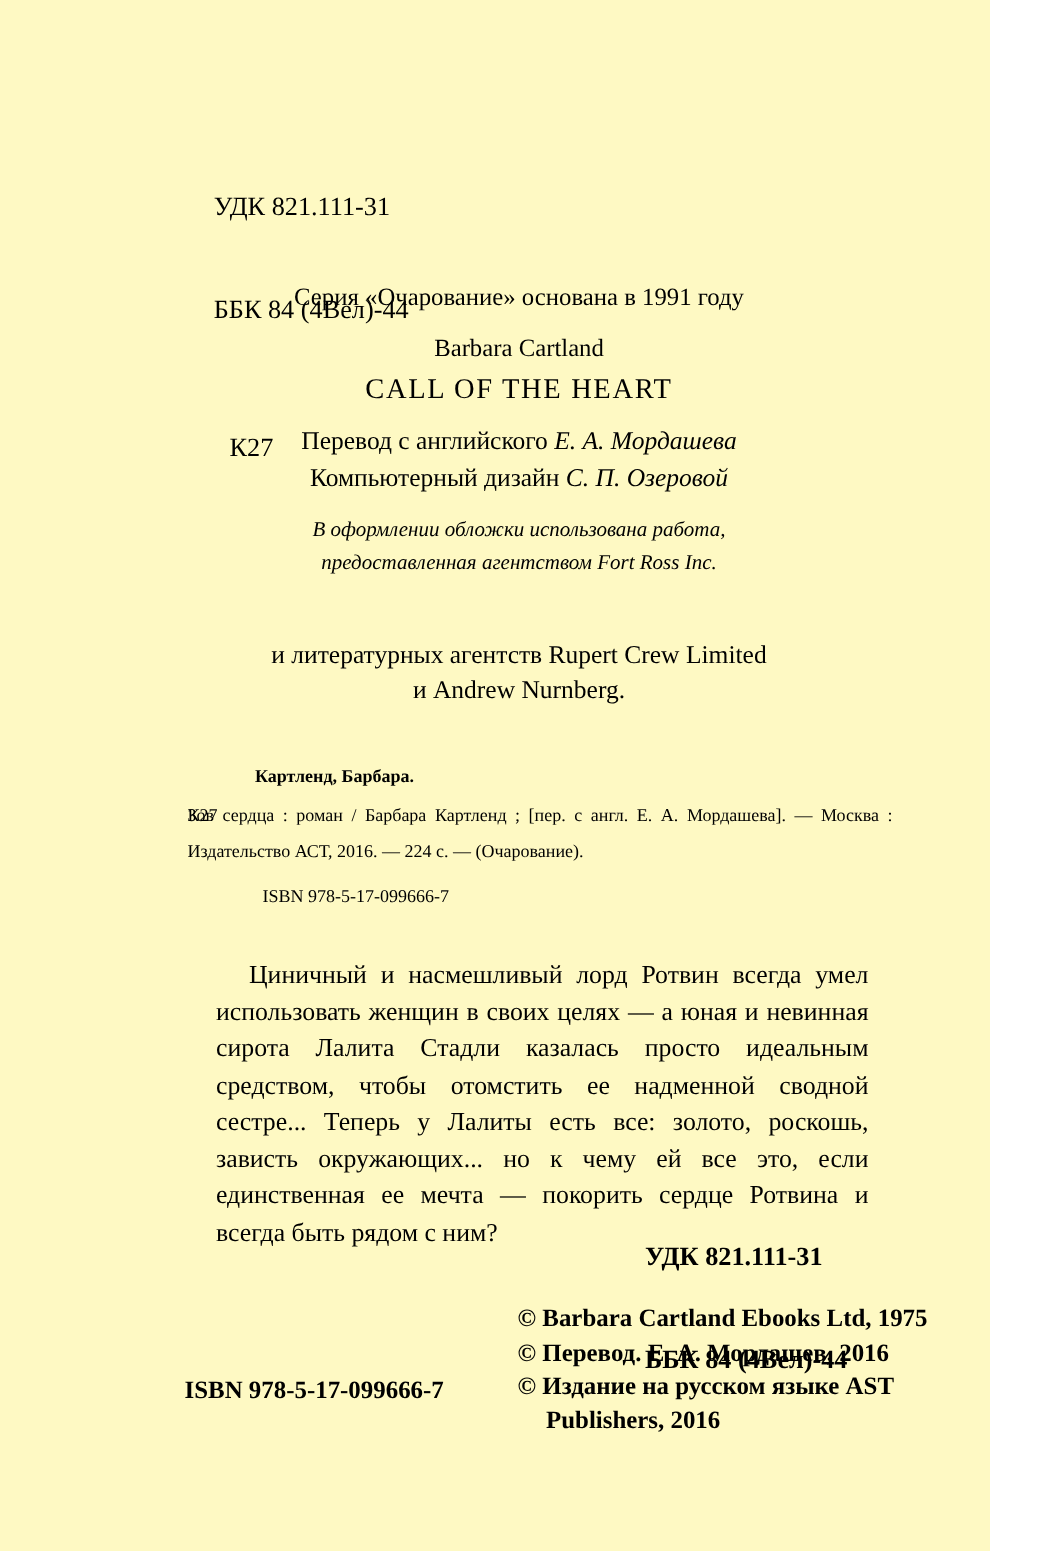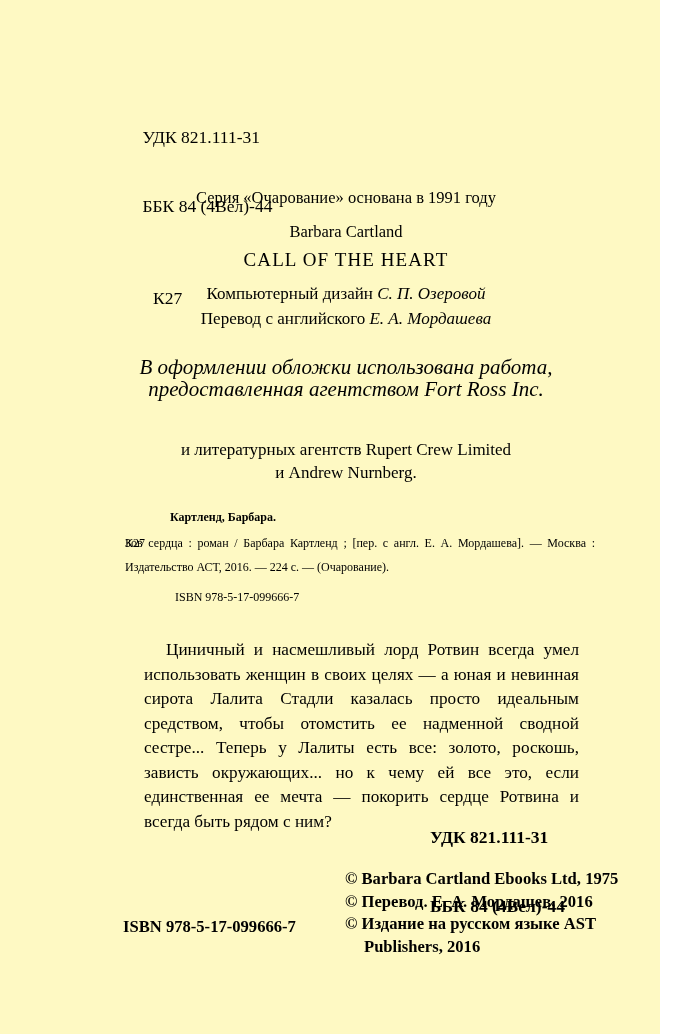--- a/index.html
+++ b/index.html
@@ -48,23 +48,23 @@
     font-size: 19px;
     letter-spacing: 1.1px;
   }
   .credit {
     margin-top: 10px;
     font-size: 17px;
   }
   .credit + .credit { margin-top: 2px; }
   .ital { font-style: italic; }
   .cover-note {
-    margin-top: 25px;
+    margin-top: 12px;
     font-style: italic;
-    font-size: 21px;
+    font-size: 14px;
     line-height: 22px;
   }
   .permission {
     margin-top: 17px;
     font-size: 17px;
     line-height: 22.5px;
   }
 
   
   .bib {
@@ -160,25 +160,25 @@
 
   <div class="front">
 
     <div class="series-line">Серия «Очарование» основана в 1991 году</div>
 
     <div class="author-en">Barbara Cartland</div>
 
     <div class="title-en">CALL OF THE HEART</div>
 
     <div class="credit">
+      <span>Перевод с английского </span><span class="ital">Е. А. Мордашева</span>
+    </div>
+
+    <div class="credit">
       <span>Компьютерный дизайн </span><span class="ital">С. П. Озеровой</span>
-    </div>
-
-    <div class="credit">
-      <span>Перевод с английского </span><span class="ital">Е. А. Мордашева</span>
     </div>
 
     <div class="cover-note">
       <span>В оформлении обложки использована работа,</span><br>
       <span>предоставленная агентством Fort Ross Inc.</span>
     </div>
 
     <div class="permission">
       <br>
       <span>и литературных агентств Rupert Crew Limited</span><br>

